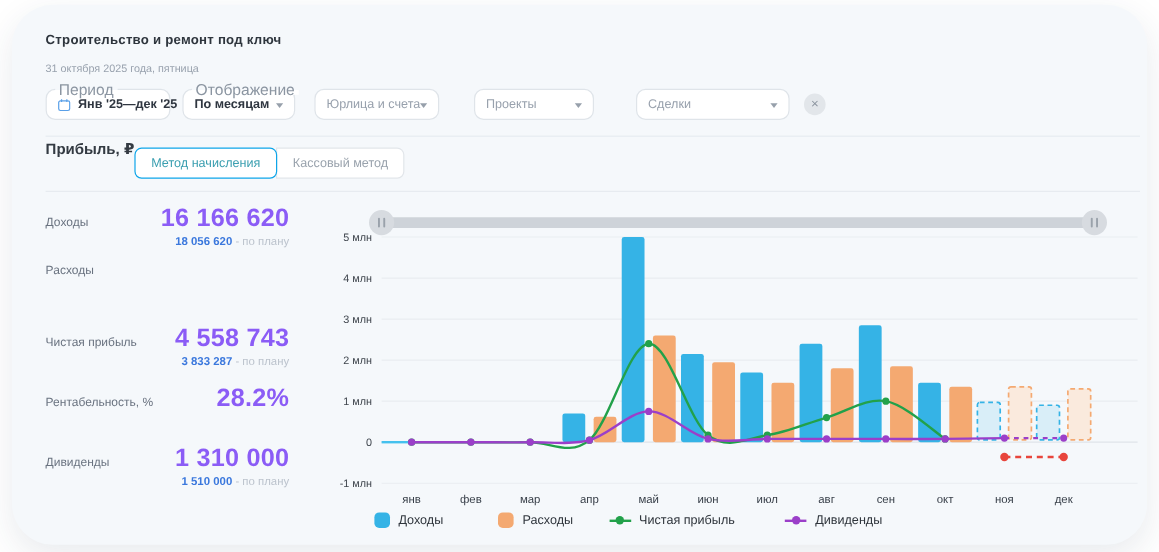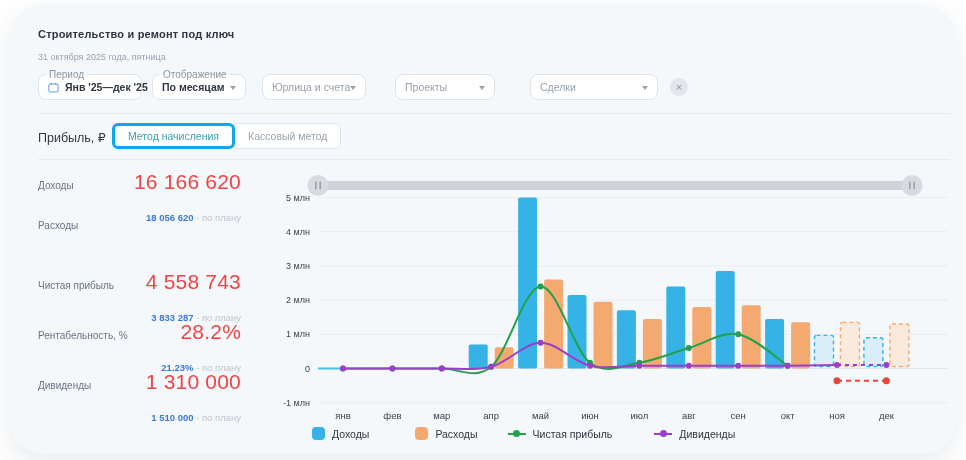--- a/index.html
+++ b/index.html
@@ -17,21 +17,21 @@
   .page-title{position:absolute;left:38px;top:28px;font-size:11px;font-weight:bold;color:#2e353d;letter-spacing:.2px;}
   .page-date{position:absolute;left:38px;top:52px;font-size:9px;color:#99a2ae;}
 
   
   .field{
     position:absolute;top:74px;height:26px;box-sizing:border-box;
     background:#fff;border:1px solid #dfe4e9;border-radius:8px;
     display:flex;align-items:center;padding:0 9px;cursor:pointer;
   }
   .flabel{
-    position:absolute;top:-5px;left:7px;font-size:10px;color:#8b95a1;
+    position:absolute;top:-5px;left:7px;font-size:13px;color:#8b95a1;
     background:linear-gradient(#f5f8fb 55%,#ffffff 55%);padding:0 3px;line-height:9px;
   }
   .fval{font-size:10.5px;white-space:nowrap;}
   .fval.dark{color:#2f3640;font-weight:bold;}
   .fval.ph{color:#98a1ad;}
   .chev{margin-left:auto;width:0;height:0;border:3.5px solid transparent;border-top:4.5px solid #97a0ab;margin-top:4px;}
   .cal{width:11px;height:11px;margin-right:6px;flex:0 0 auto;}
   #f-period{left:38px;width:104px;}
   #f-display{left:152px;width:94px;}
   #f-entities{left:262px;width:104px;}
@@ -39,36 +39,36 @@
   #f-deals{left:530px;width:128px;}
   .clear-btn{
     position:absolute;left:670px;top:78px;width:18px;height:18px;border:none;
     border-radius:50%;background:#e2e6ea;color:#8a939e;font-size:11px;line-height:18px;
     text-align:center;padding:0;cursor:pointer;font-family:inherit;
   }
   .divider{position:absolute;left:38px;width:912px;height:1px;background:#e7ebf0;}
   #div1{top:113px;}
   #div2{top:159px;}
 
-  .profit-label{position:absolute;left:38px;top:130px;font-size:12.5px;font-weight:normal;color:#333a42;}
+  .profit-label{position:absolute;left:38px;top:116px;font-size:12.5px;font-weight:bold;color:#333a42;}
   .tabs{position:absolute;left:112px;top:123px;display:flex;}
   .tab{
     height:26px;box-sizing:border-box;padding:0 13px;display:flex;align-items:center;
     font-size:10.5px;background:#fff;border:1px solid #e2e6ea;color:#9aa3ad;cursor:pointer;
   }
-  .tab.active{border:3px solid #0ea5e9;color:#3b9fb0;border-radius:6px;z-index:2;}
+  .tab.active{border:1px solid #0ea5e9;color:#3b9fb0;border-radius:6px;z-index:2;}
   .tab.inactive{border-radius:0 6px 6px 0;margin-left:-1px;}
 
   
   .metrics{position:absolute;left:38px;top:170px;width:203px;display:flex;flex-direction:column;gap:13px;}
   .metric-row{height:37px;}
   .metric-top{display:flex;justify-content:space-between;align-items:baseline;}
   .metric-label{font-size:10px;color:#6a7380;}
-  .metric-value{font-size:21px;color:#ef4444;font-weight:400;letter-spacing:.2px;}
-  .metric-plan{text-align:right;font-size:9.5px;margin-top:18px;}
+  .metric-value{font-size:21px;color:#8b5cf6;font-weight:700;letter-spacing:.2px;}
+  .metric-plan{text-align:right;font-size:9.5px;margin-top:2px;}
   .plan-value{color:#3b78dd;font-weight:bold;}
   .plan-suffix{color:#bcc3cd;}
 
   #chart-svg{position:absolute;left:280px;top:172px;font-family:inherit;}
 
   .legend{position:absolute;left:312px;top:427px;display:flex;align-items:center;}
   .legend-item{display:flex;align-items:center;cursor:pointer;}
   .legend-item .sw{width:13px;height:13px;border-radius:4px;margin-right:7px;}
   .legend-item .lm{width:18px;height:2px;margin-right:7px;position:relative;}
   .legend-item .lm::after{content:"";position:absolute;left:5.5px;top:-2.5px;width:7px;height:7px;border-radius:50%;background:inherit;}
@@ -146,21 +146,20 @@
       <span class="metric-label">Чистая прибыль</span>
       <span class="metric-value">4 558 743</span>
     </div>
     <div class="metric-plan"><span class="plan-value">3 833 287</span> <span class="plan-suffix">- по плану</span></div>
   </div>
   <div class="metric-row">
     <div class="metric-top">
       <span class="metric-label">Рентабельность, %</span>
       <span class="metric-value">28.2%</span>
     </div>
-    <div class="metric-plan"><span class="plan-value">21.23%</span> <span class="plan-suffix">- по плану</span></div>
   </div>
   <div class="metric-row">
     <div class="metric-top">
       <span class="metric-label">Дивиденды</span>
       <span class="metric-value">1 310 000</span>
     </div>
     <div class="metric-plan"><span class="plan-value">1 510 000</span> <span class="plan-suffix">- по плану</span></div>
   </div>
 </div>
 

